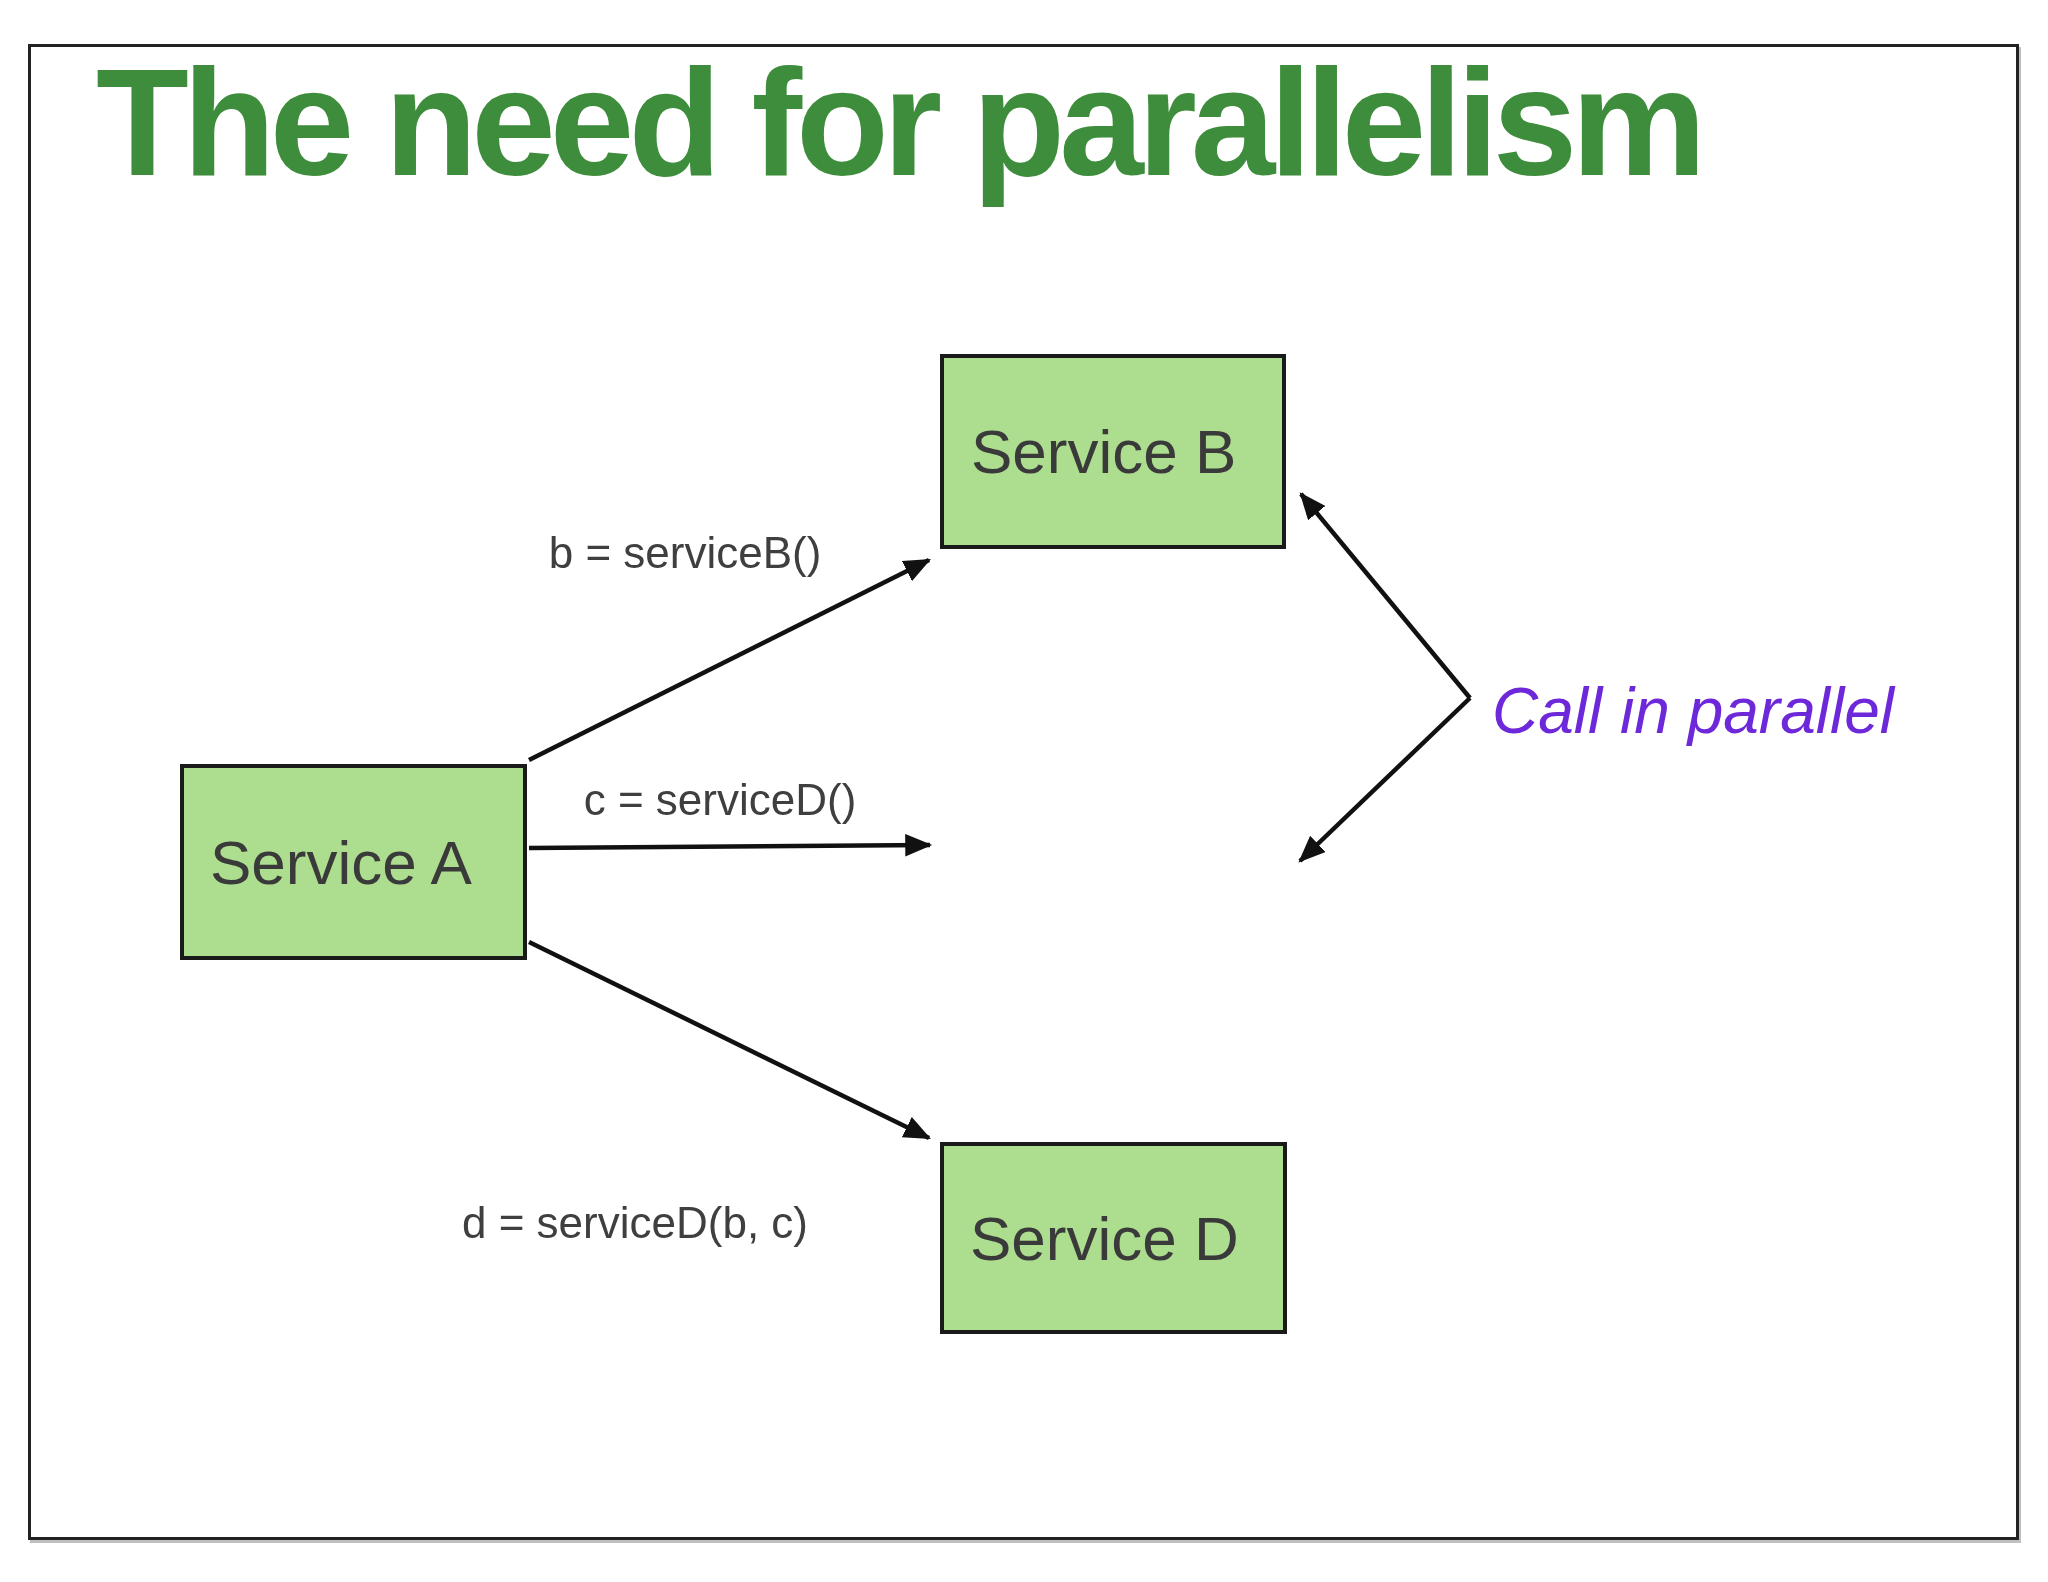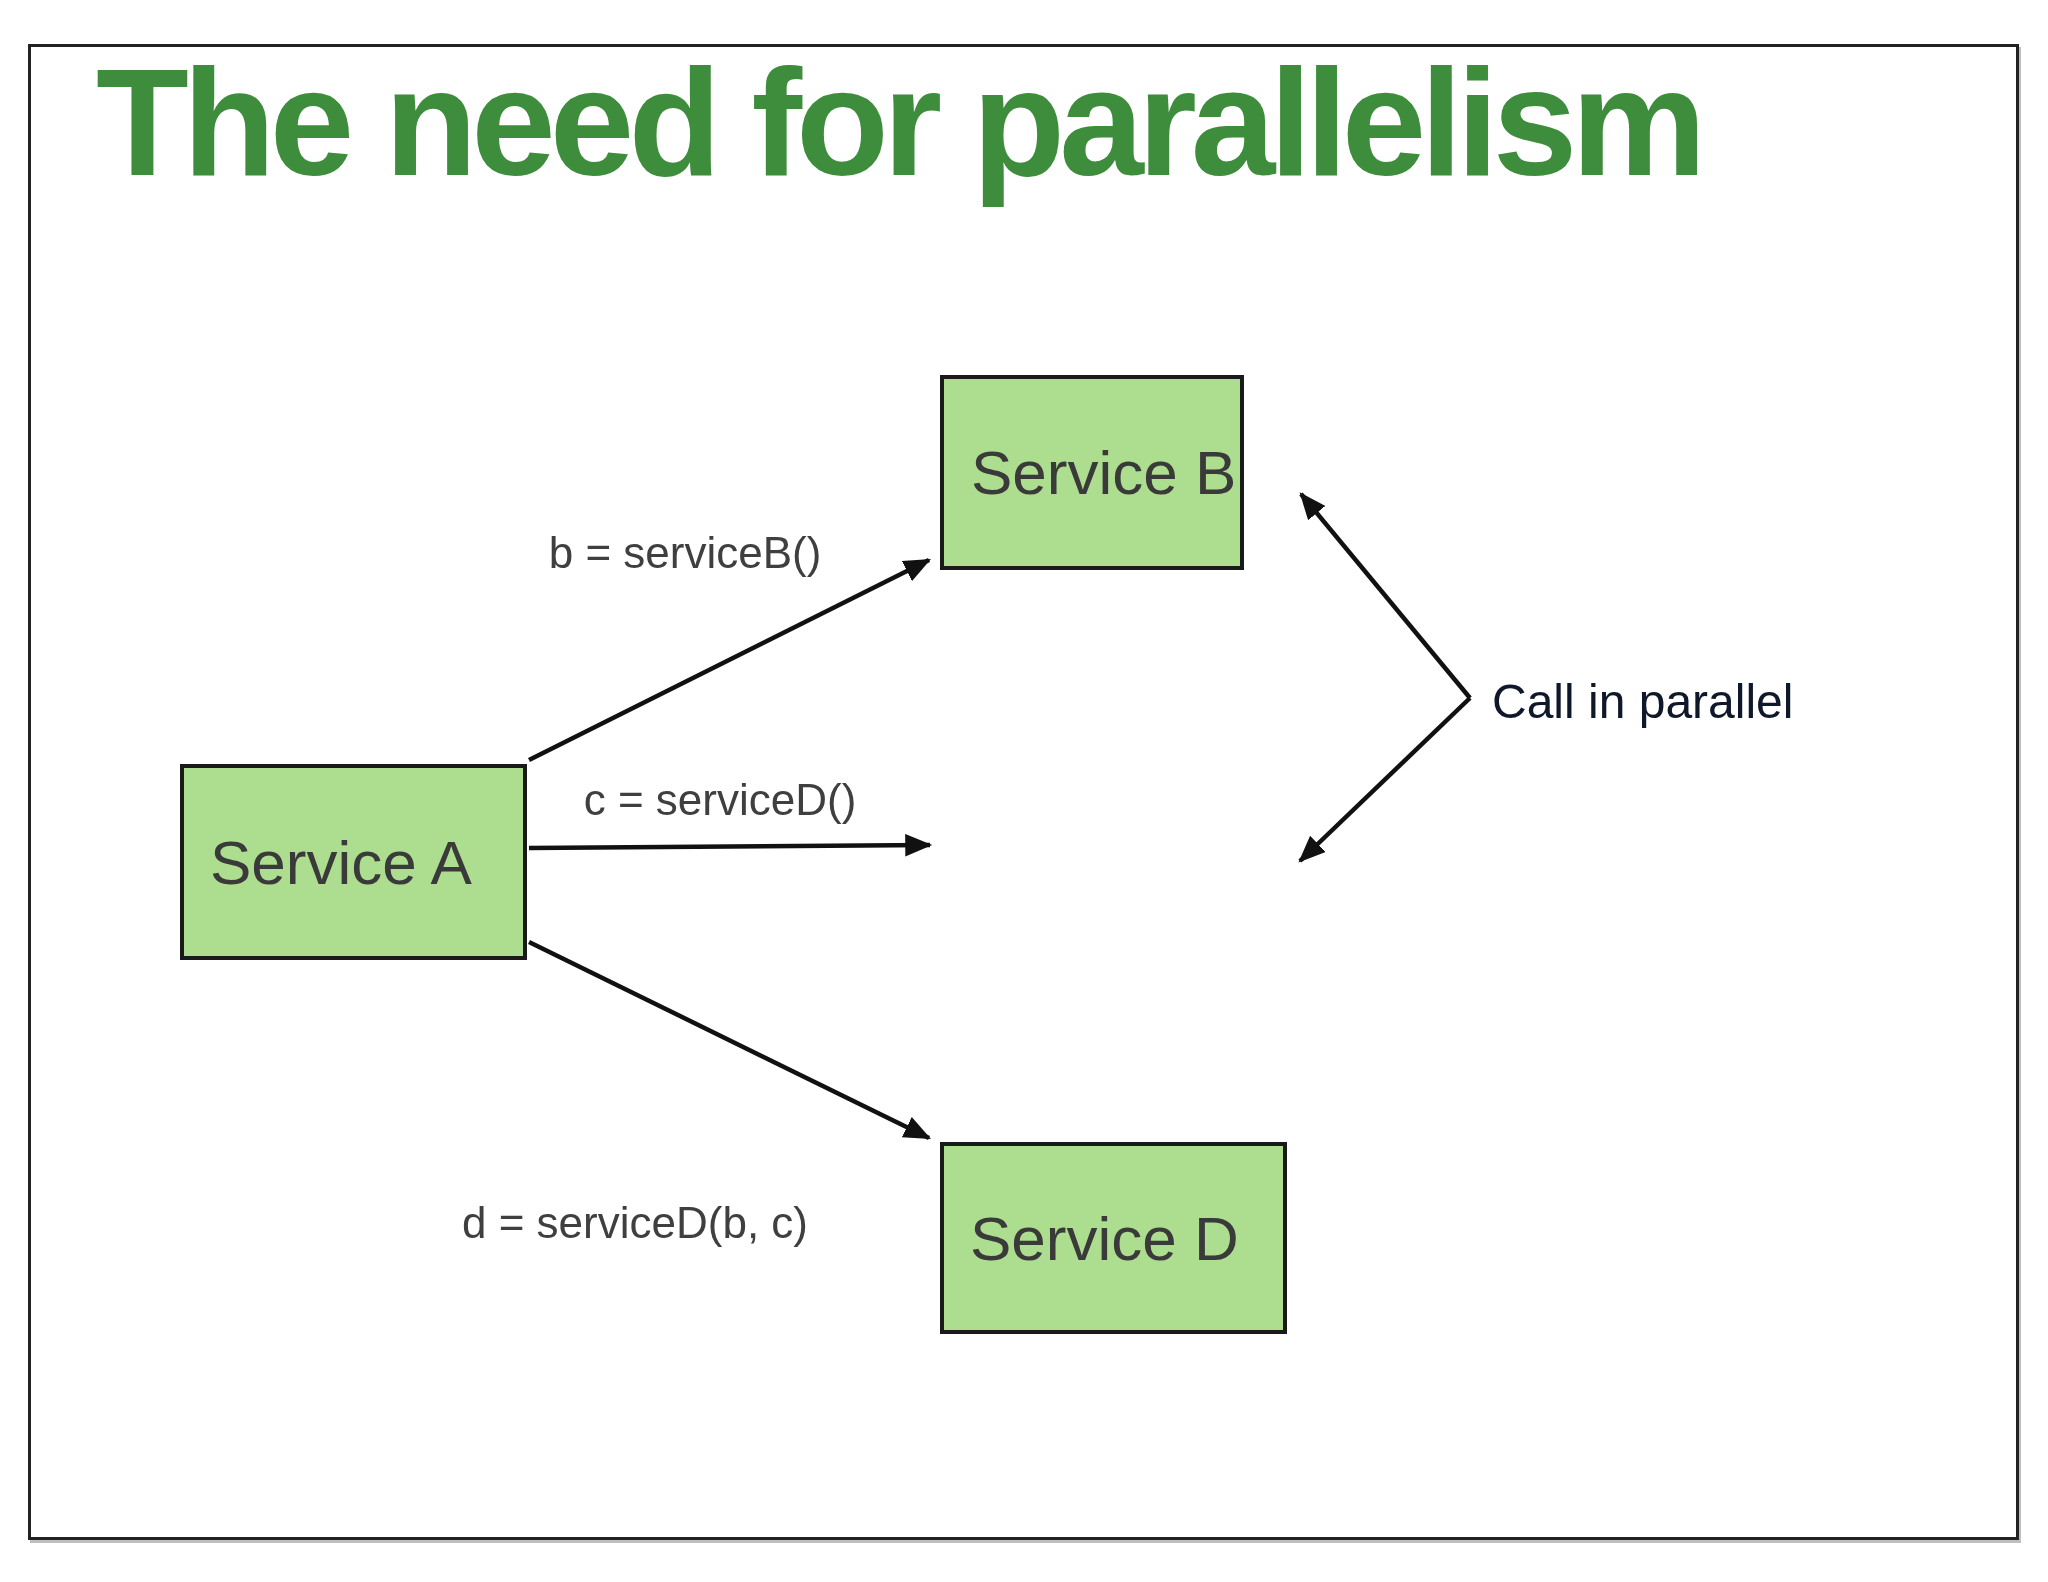--- a/index.html
+++ b/index.html
@@ -52,40 +52,41 @@
     background: #ADDD8E;
     border: 4px solid #1A1A1A;
     display: flex;
     align-items: center;
     padding-left: 26px;
     font-size: 62px;
     color: #3A3A3A;
     white-space: nowrap;
   }
   .node-a { left: 180px; top: 752px; width: 347px; height: 196px; margin-top: 12px; }
-  .node-b { left: 940px; top: 375px; width: 304px; height: 195px; padding-left: 27px; }
+  .node-b { left: 940px; top: 354px; width: 346px; height: 195px; padding-left: 27px; }
   .node-c { left: 942px; top: 743px; width: 346px; height: 195px; }
   .node-d { left: 940px; top: 1142px; width: 347px; height: 192px; }
   .edge-label {
     position: absolute;
     transform: translateX(-50%);
     font-size: 44px;
     color: #3F3F3F;
     white-space: nowrap;
   }
   .edge-label-b { left: 685px; top: 528px; text-align: center; }
   .edge-label-c { left: 720px; top: 775px; }
   .edge-label-d { left: 635px; top: 1198px; }
   .annotation-label {
     position: absolute;
     left: 1492px;
     top: 674px;
-    font-size: 48px;
-    color: #0f172a;
+    font-size: 64px;
+    color: #6d28d9;
     white-space: nowrap;
+    font-style: italic;
   }
 </style>
 </head>
 <body>
 
 <div class="canvas">
 
   <div class="frame"></div>
 
   <h1 class="slide-title">The need for parallelism</h1>

